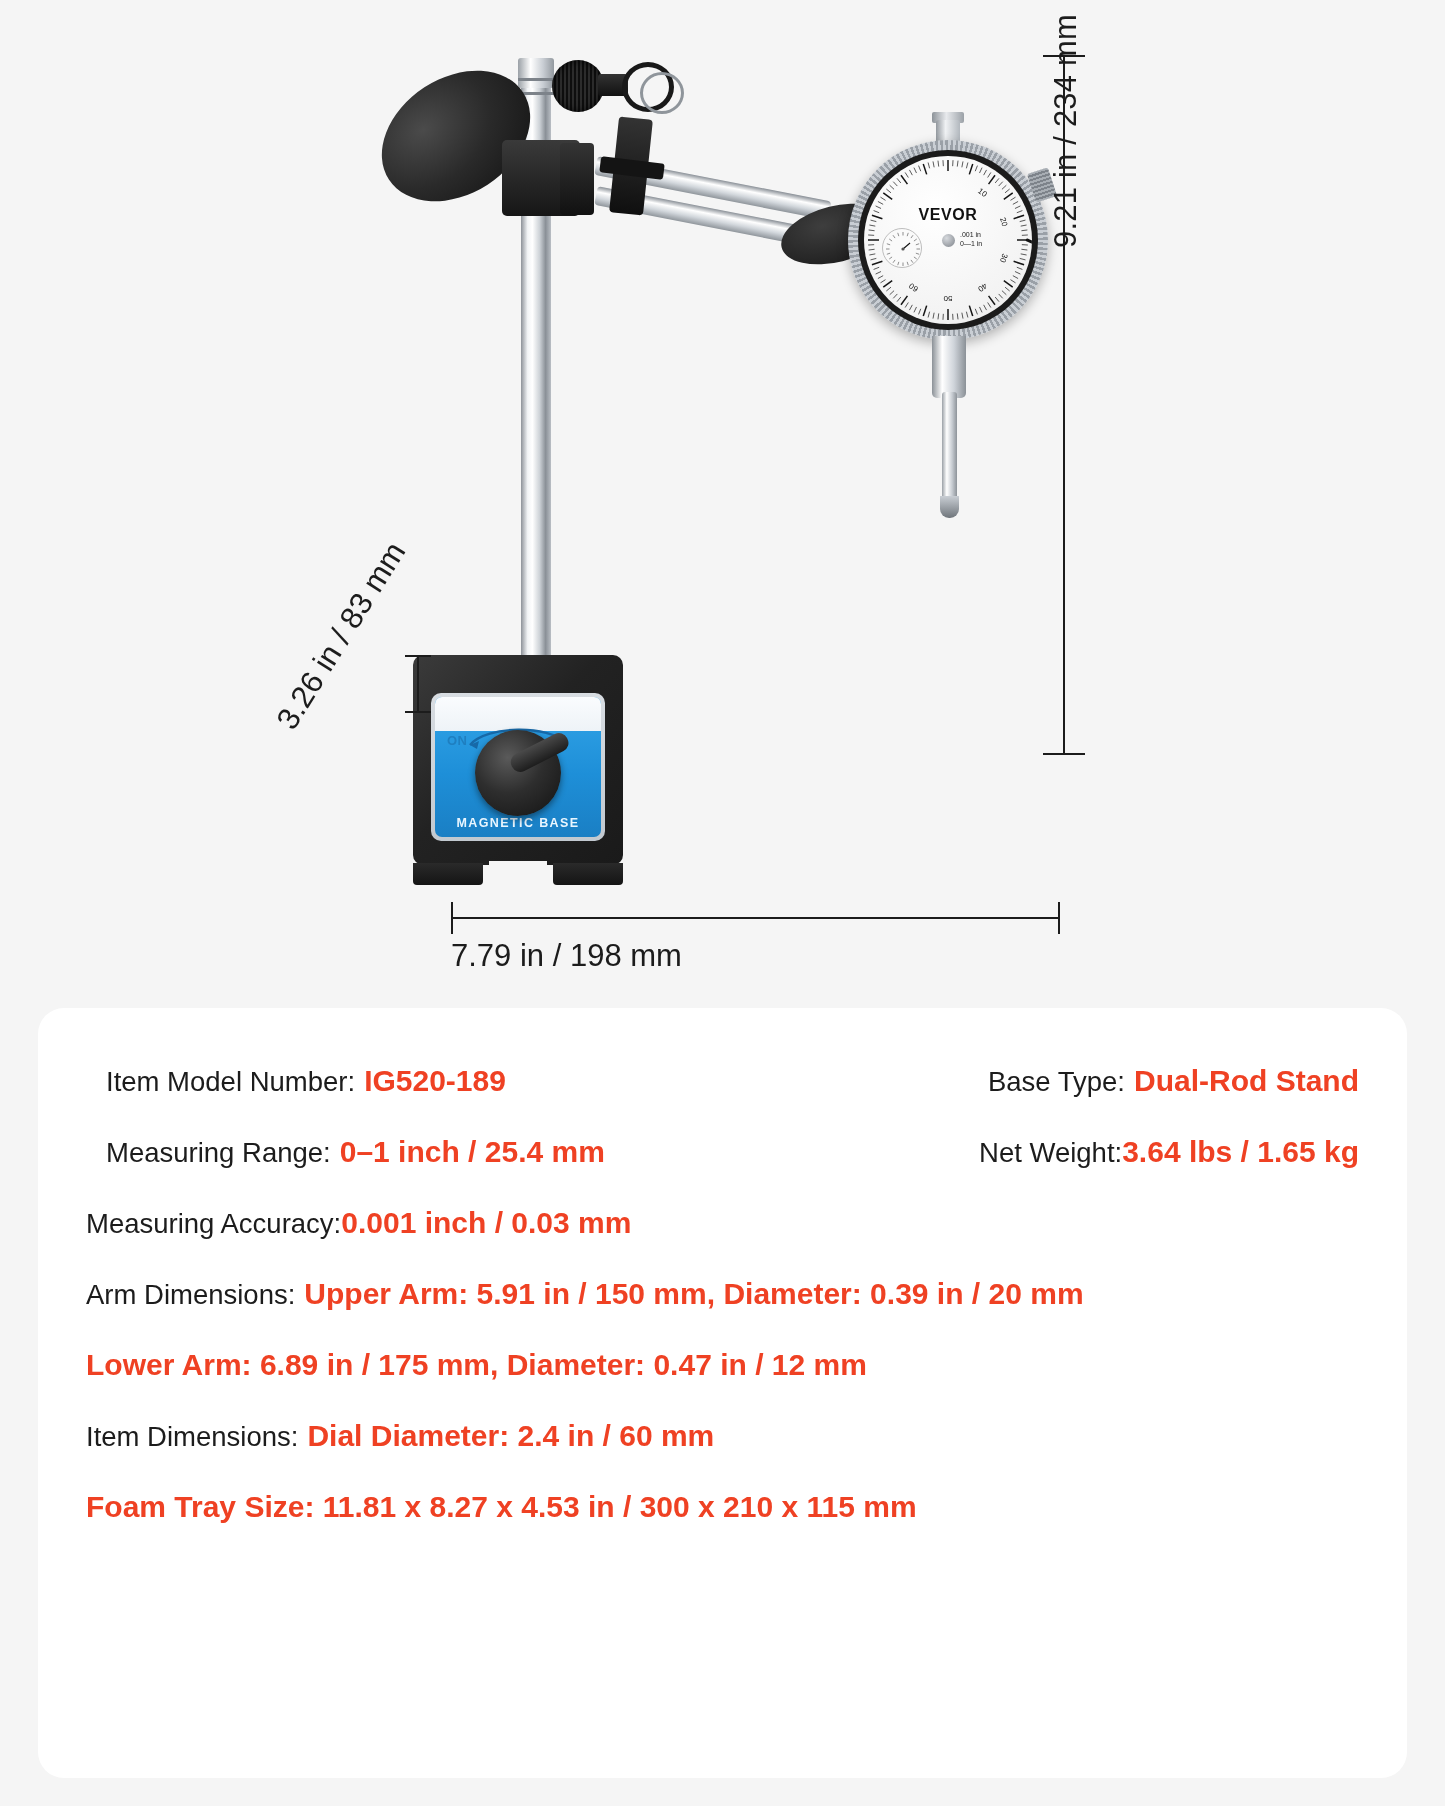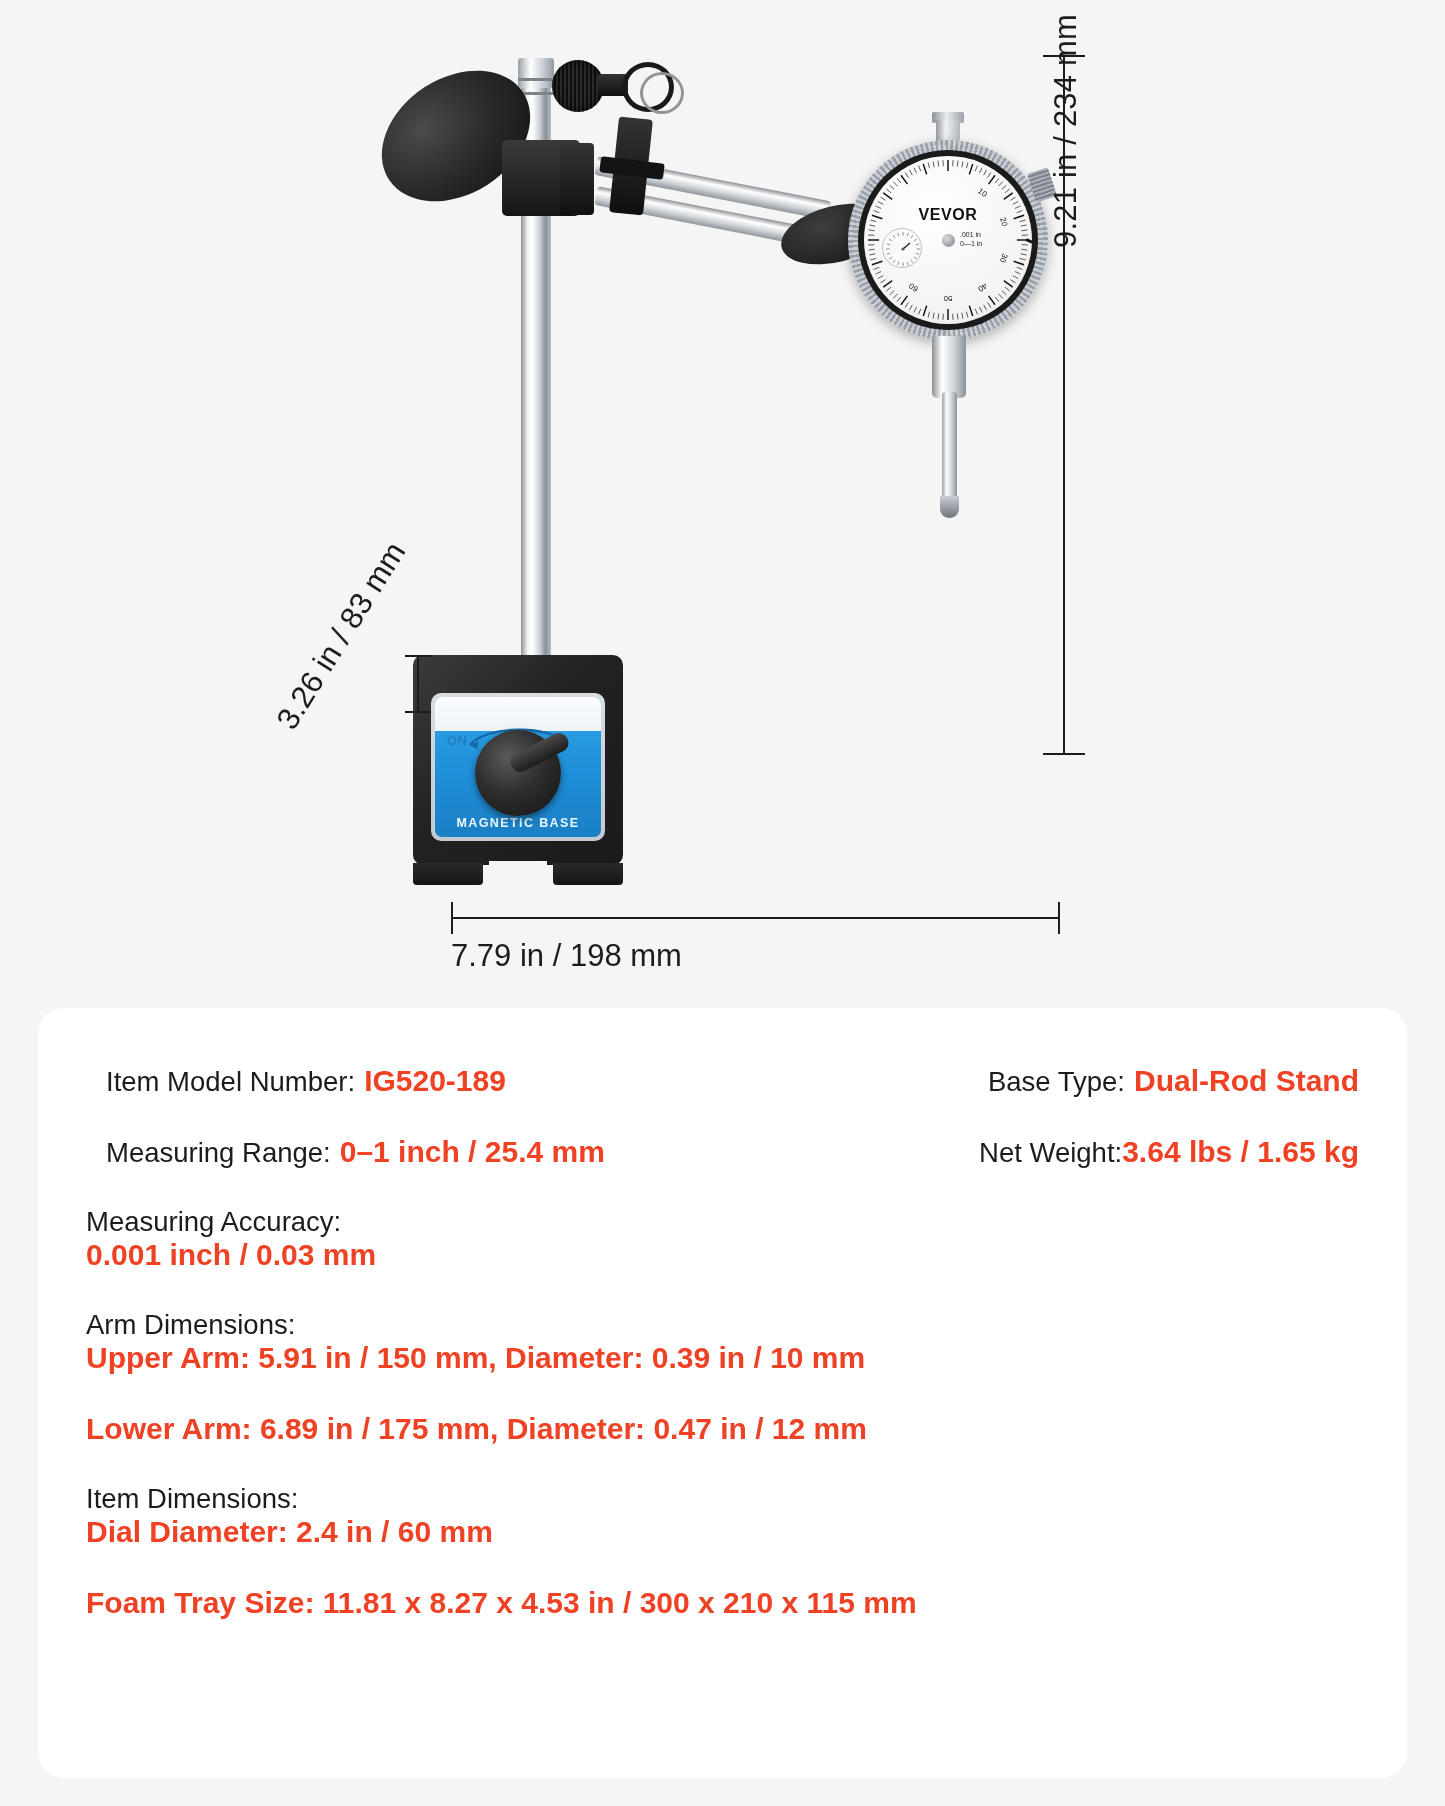--- a/index.html
+++ b/index.html
@@ -457,21 +457,21 @@
     font-size: 27.5px;
     color: #1c1c1c;
     font-weight: 400;
   }
   .val {
     font-size: 30px;
     color: #ef4123;
     font-weight: 700;
   }
   .gap { width: 9px; display: inline-block; }
-  .full-row { white-space: nowrap; flex-direction: column; }
+  .full-row { white-space: nowrap; }
 </style>
 </head>
 <body>
 
 <div class="photo-area">
 
   <div class="post"></div>
   <div class="post-cap"></div>
   <div class="post-ring1"></div>
   <div class="post-ring2"></div>
@@ -728,21 +728,21 @@
     <div class="spec-col full-row">
       <span class="lbl">Measuring Accuracy:</span>
       <span class="val">0.001 inch / 0.03 mm</span>
     </div>
   </div>
 
   <div class="spec-row">
     <div class="spec-col full-row">
       <span class="lbl">Arm Dimensions:</span>
       <span class="gap"></span>
-      <span class="val">Upper Arm: 5.91 in / 150 mm, Diameter: 0.39 in / 10 mm</span>
+      <span class="val">Upper Arm: 5.91 in / 150 mm, Diameter: 0.39 in / 20 mm</span>
     </div>
   </div>
 
   <div class="spec-row">
     <div class="spec-col full-row">
       <span class="val">Lower Arm: 6.89 in / 175 mm, Diameter: 0.47 in / 12 mm</span>
     </div>
   </div>
 
   <div class="spec-row">

